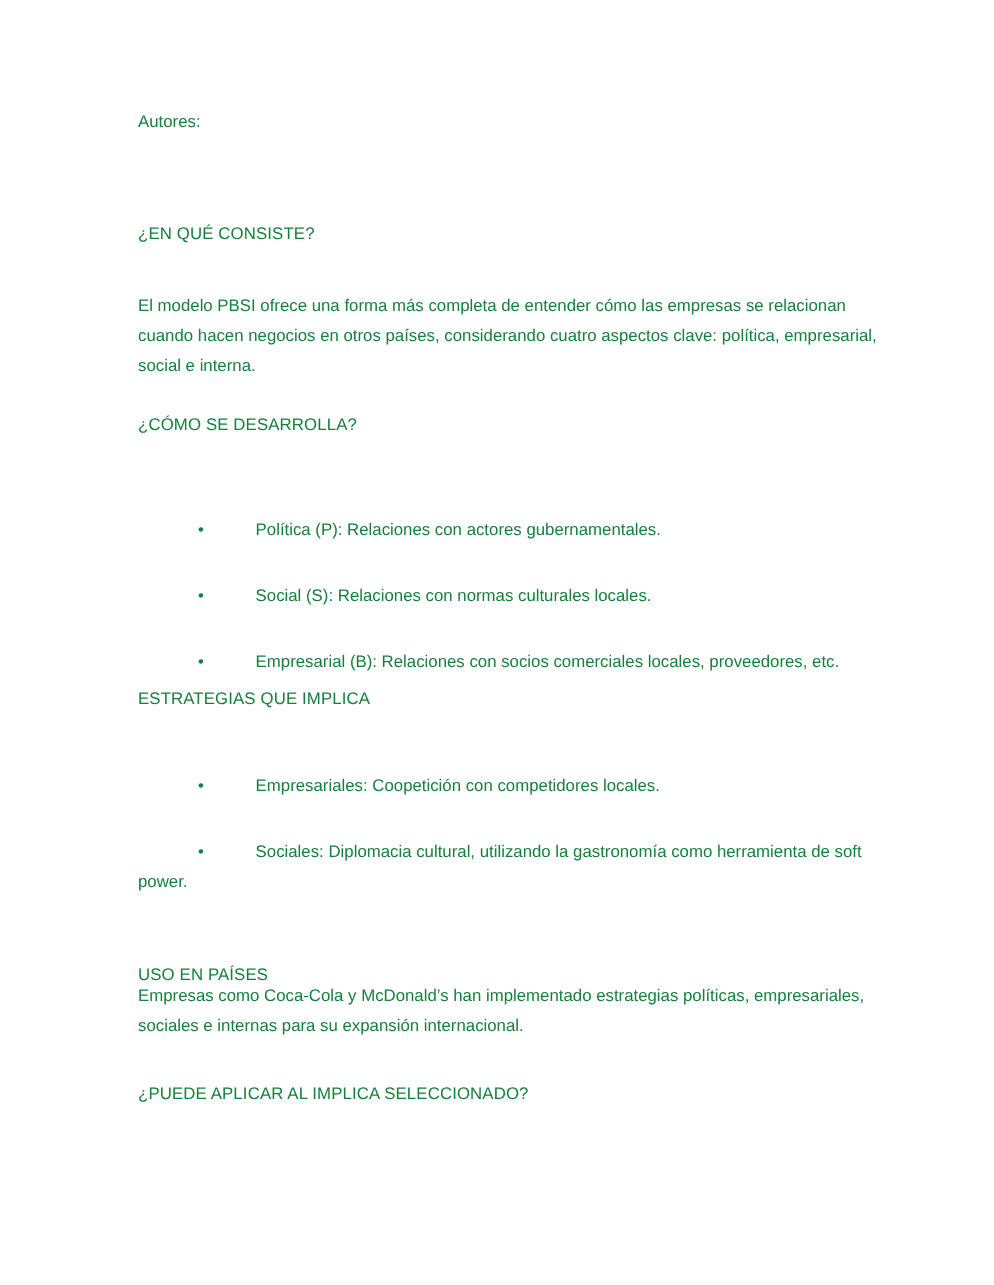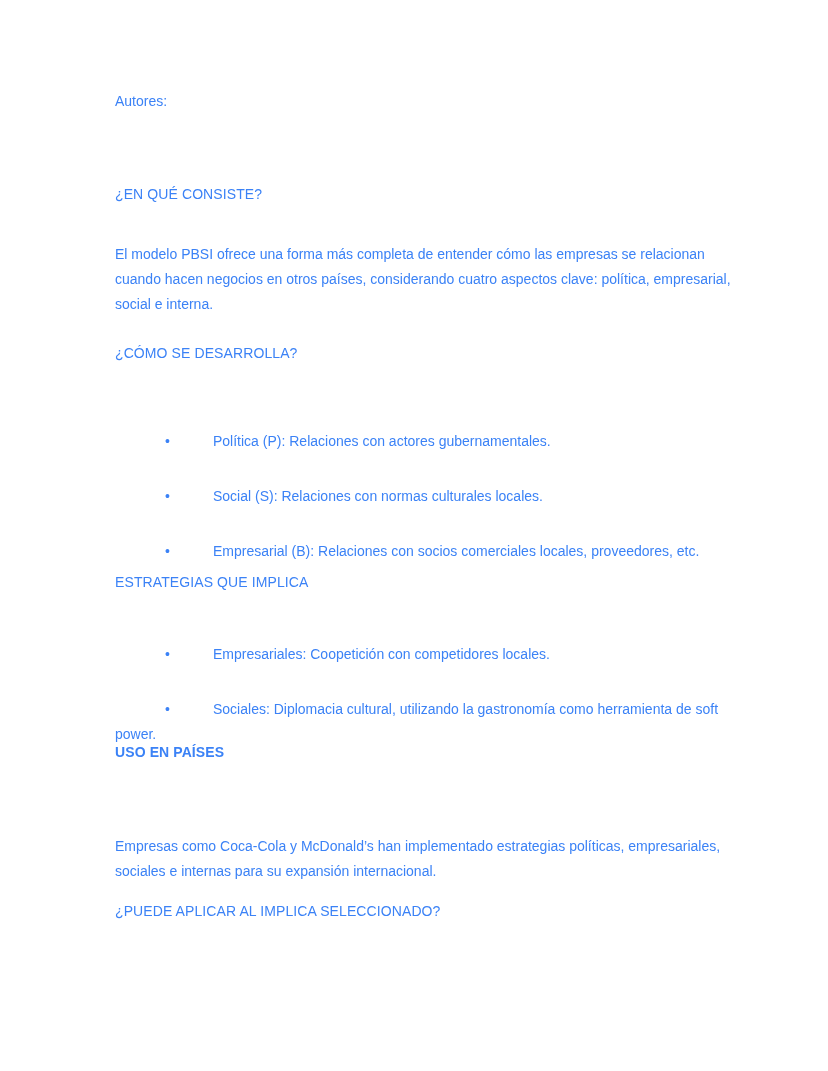--- a/index.html
+++ b/index.html
@@ -8,21 +8,21 @@
     background: #ffffff;
   }
   .page {
     position: relative;
     width: 828px;
     height: 1071px;
     background: #ffffff;
     font-family: "Liberation Sans", "DejaVu Sans", sans-serif;
     font-size: 14px;
     line-height: 25px;
-    color: #3b82f6;
+    color: #15803d;
     overflow: hidden;
   }
   .block {
     position: absolute;
     left: 115px;
     width: 700px;
     white-space: pre-line;
   }
   .heading {
     letter-spacing: 0.1px;
@@ -43,22 +43,22 @@
     text-align: right;
   }
   
   .pos-authors   { top: 89px; }
   .pos-h1        { top: 182px; }
   .pos-p1        { top: 242px; }
   .pos-h2        { top: 341px; }
   .pos-list1     { top: 404px; }
   .pos-h3        { top: 570px; }
   .pos-list2     { top: 617px; }
-  .pos-h4        { top: 740px; font-weight: bold; }
-  .pos-p2        { top: 834px; }
+  .pos-h4        { top: 800px; }
+  .pos-p2        { top: 817px; }
   .pos-h5        { top: 899px; }
 </style>
 </head>
 <body>
 
 <div class="page">
 
   <div class="block pos-authors">Autores:</div>
 
   <div class="block heading pos-h1">¿EN QUÉ CONSISTE?</div>

